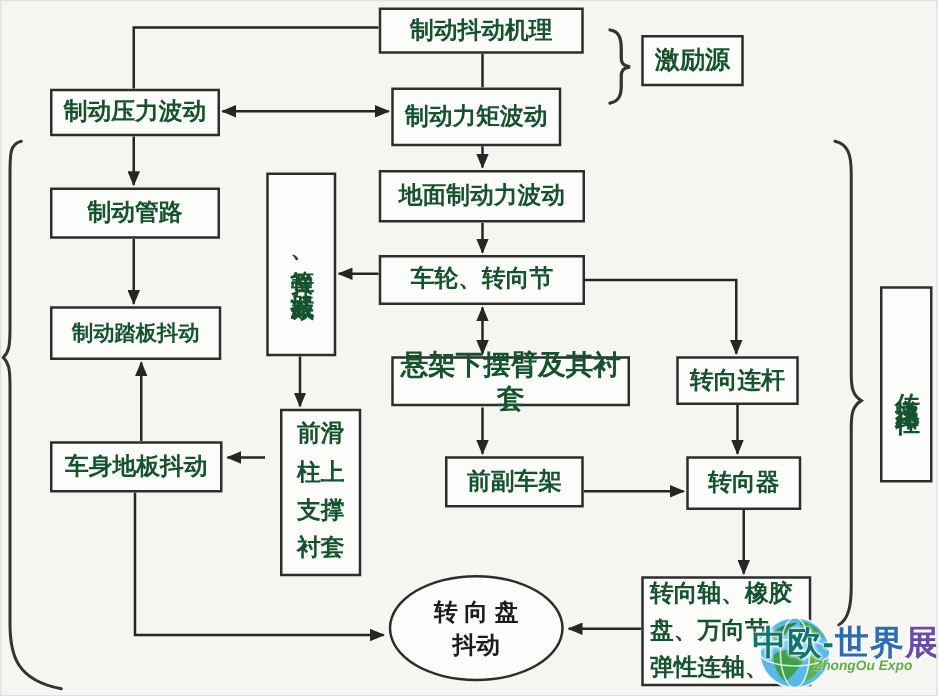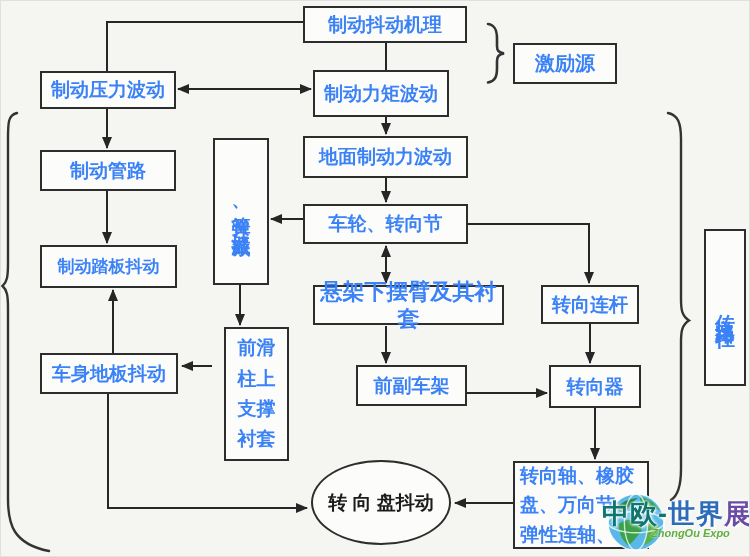--- a/index.html
+++ b/index.html
@@ -6,30 +6,30 @@
   .stage{
     position:relative;width:750px;height:557px;overflow:hidden;
     background:#f5f5f2;border:1px solid #e0e0de;box-sizing:border-box;
     font-family:"Liberation Sans","DejaVu Sans",sans-serif;
   }
   .lines{position:absolute;left:0;top:0;z-index:1;}
   .ln{stroke:#262626;stroke-width:2;fill:none;}
   .brace{stroke:#333;fill:none;stroke-linecap:round;}
   .node{
     position:absolute;box-sizing:border-box;z-index:2;
-    border:2px solid #2d2d2d;background:#fcfcfb;color:#3b82f6;
+    border:2px solid #2d2d2d;background:#fcfcfb;color:#14532d;
     display:flex;align-items:center;justify-content:center;
     text-align:center;font-weight:600;line-height:1.25;
   }
   .v{writing-mode:vertical-rl;text-orientation:upright;}
   .wrap2{word-break:break-all;}
   .ellipse{
     position:absolute;box-sizing:border-box;z-index:2;
     border:2px solid #2d2d2d;background:#fcfcfb;color:#1c1c1c;
-    border-radius:50%;display:flex;
+    border-radius:50%;display:flex;flex-direction:column;
     align-items:center;justify-content:center;font-weight:600;
   }
   .wm{position:absolute;z-index:5;}
   .wm-text{
     position:absolute;left:601px;top:495px;z-index:6;
     font-size:27px;font-weight:bold;letter-spacing:1px;white-space:nowrap;
     text-shadow:0 0 2px #fff,0 0 4px #fff,1px 1px 3px #fff;
   }
   .wm-sub{
     position:absolute;left:650px;top:526px;z-index:6;
@@ -70,21 +70,21 @@
     <path class="ln" d="M107,393 V507 H306" marker-end="url(#ah)"></path>
     <path class="ln" d="M512,502 H454" marker-end="url(#ah)"></path>
 
     <path class="brace" stroke-width="2.6" d="M487,23 C495,24 496,31 496,38 L496,45 C496,50 498,51.5 503,52.5 C498,53.5 496,55 496,60 L496,67 C496,74 495,80 487,81.5"></path>
     <path class="brace" stroke-width="2.4" d="M16,112 C7,114 7,122 7,138 L7,262 C7,276 6,281 1.5,285 C6,289 7,294 7,308 L7,498 C7,523 12,543 48,550"></path>
     <path class="brace" stroke-width="2.4" d="M667,112 C677,114 680,122 680,138 L680,298 C680,309 681,315 688,319.5 C681,324 680,330 680,341 L680,468 C680,483 678,494 670,499"></path>
   </svg>
 
   <div class="node" style="left:302px;top:5px;width:164px;height:37px;font-size:19px;">制动抖动机理</div>
 
-  <div class="node" style="left:512px;top:42px;width:104px;height:41px;font-size:20px;">激励源</div>
+  <div class="node" style="left:512px;top:27px;width:82px;height:41px;font-size:20px;">激励源</div>
 
   <div class="node" style="left:39px;top:70px;width:136px;height:38px;font-size:19px;">制动压力波动</div>
 
   <div class="node" style="left:312px;top:69px;width:136px;height:47px;font-size:19px;">制动力矩波动</div>
 
   <div class="node" style="left:39px;top:149px;width:136px;height:41px;font-size:19px;">制动管路</div>
 
   <div class="node" style="left:302px;top:135px;width:165px;height:42px;font-size:19px;">地面制动力波动</div>
 
   <div class="node v" style="left:212px;top:137px;width:56px;height:147px;font-size:19px;">弹簧、减振器</div>

